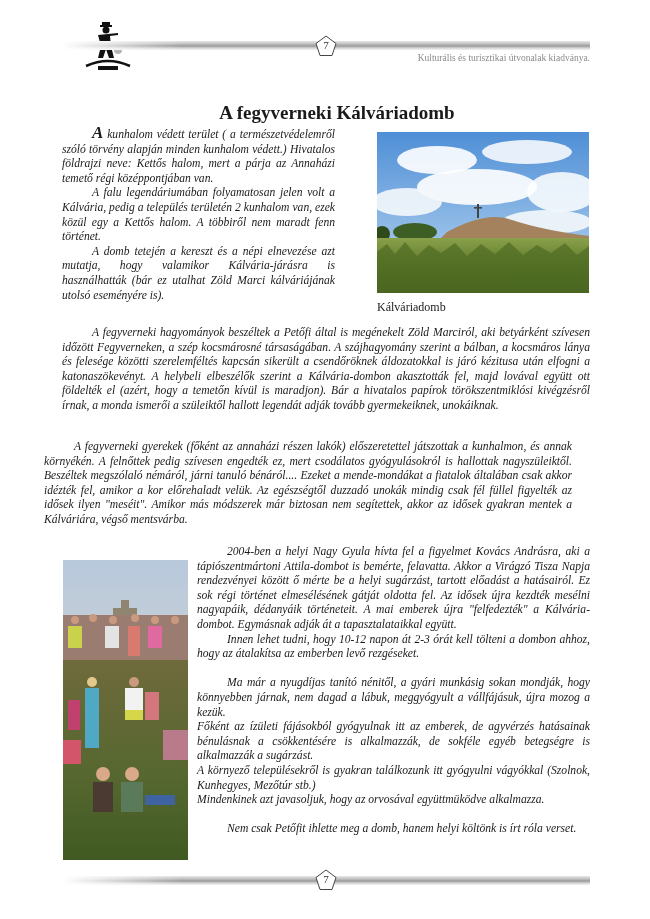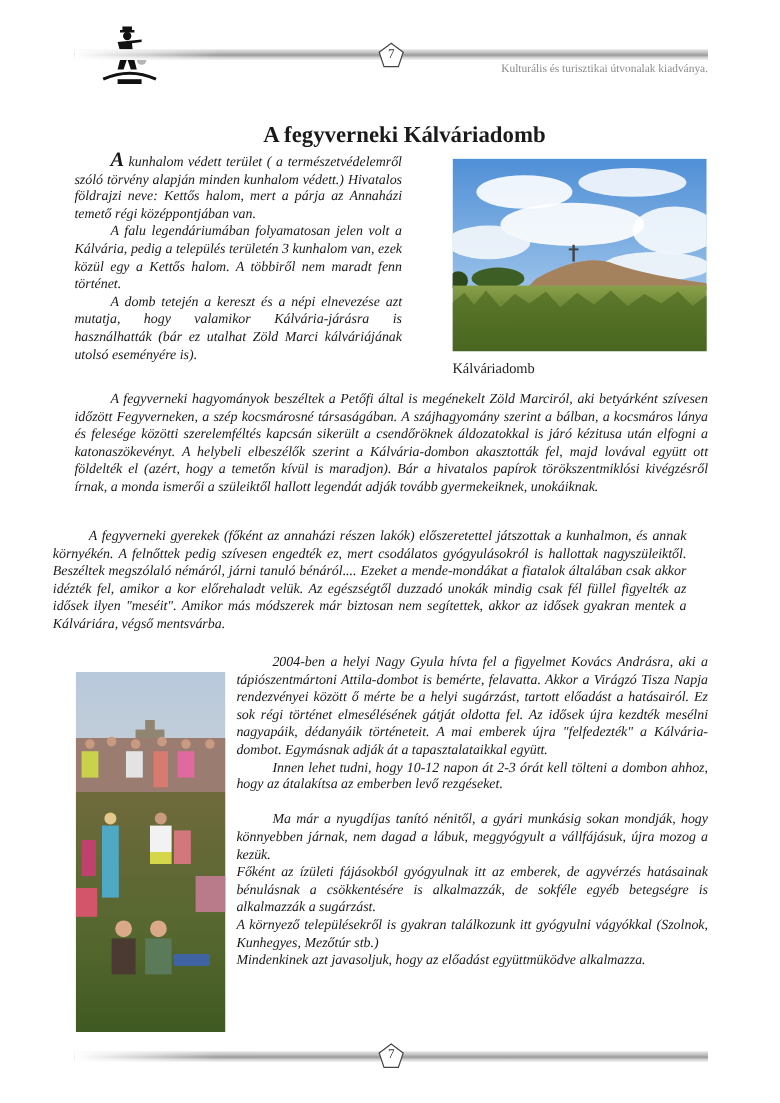--- a/index.html
+++ b/index.html
@@ -59,21 +59,21 @@
     <polygon points="11,1 21,8.5 17,20.5 5,20.5 1,8.5" fill="#fff" stroke="#444" stroke-width="1"></polygon>
   </svg>
   <span>7</span>
 </div>
 <div class="tagline">Kulturális és turisztikai útvonalak kiadványa.</div>
 
 <h1>A fegyverneki Kálváriadomb</h1>
 
 <div class="txt col1">
   <p><span class="drop">A</span><span> kunhalom védett terület ( a természetvédelemről szóló törvény alapján minden kunhalom védett.) Hivatalos földrajzi neve: Kettős halom, mert a párja az Annaházi temető régi középpontjában van.</span></p>
-  <p>A falu legendáriumában folyamatosan jelen volt a Kálvária, pedig a település területén 3 kunhalom van, ezek közül egy a Kettős halom. A többiről nem maradt fenn történet.</p>
+  <p>A falu legendáriumában folyamatosan jelen volt a Kálvária, pedig a település területén 2 kunhalom van, ezek közül egy a Kettős halom. A többiről nem maradt fenn történet.</p>
   <p>A domb tetején a kereszt és a népi elnevezése azt mutatja, hogy valamikor Kálvária-járásra is használhatták (bár ez utalhat Zöld Marci kálváriájának utolsó eseményére is).</p>
 </div>
 
 <div class="photo1">
   <svg width="212" height="161" viewBox="0 0 212 161" preserveAspectRatio="none">
     <defs>
       <linearGradient id="sky" x1="0" y1="0" x2="0" y2="1">
         <stop offset="0" stop-color="#4f8fd6"></stop>
           <stop offset="0.7" stop-color="#9cc3ea"></stop>
           <stop offset="1" stop-color="#d7e6f3"></stop>
@@ -156,22 +156,23 @@
   </svg>
 </div>
 
 <div class="txt col2">
   <p>2004-ben a helyi Nagy Gyula hívta fel a figyelmet Kovács Andrásra, aki a tápiószentmártoni Attila-dombot is bemérte, felavatta. Akkor a Virágzó Tisza Napja rendezvényei között ő mérte be a helyi sugárzást, tartott előadást a hatásairól. Ez sok régi történet elmesélésének gátját oldotta fel. Az idősek újra kezdték mesélni nagyapáik, dédanyáik történeteit. A mai emberek újra "felfedezték" a Kálvária-dombot. Egymásnak adják át a tapasztalataikkal együtt.</p>
   <p>Innen lehet tudni, hogy 10-12 napon át 2-3 órát kell tölteni a dombon ahhoz, hogy az átalakítsa az emberben levő rezgéseket.</p>
   <div class="gap"></div>
   <p>Ma már a nyugdíjas tanító nénitől, a gyári munkásig sokan mondják, hogy könnyebben járnak, nem dagad a lábuk, meggyógyult a vállfájásuk, újra mozog a kezük.</p>
   <p class="noindent">Főként az ízületi fájásokból gyógyulnak itt az emberek, de agyvérzés hatásainak bénulásnak a csökkentésére is alkalmazzák, de sokféle egyéb betegségre is alkalmazzák a sugárzást.</p>
   <p class="noindent">A környező településekről is gyakran találkozunk itt gyógyulni vágyókkal (Szolnok, Kunhegyes, Mezőtúr stb.)</p>
-  <p class="noindent">Mindenkinek azt javasoljuk, hogy az előadást együttmüködve alkalmazza.</p>
+  <p class="noindent">Mindenkinek azt javasoljuk, hogy az orvosával együttmüködve alkalmazza.</p>
   <div class="gap"></div>
+  <p>Nem csak Petőfit ihlette meg a domb, hanem helyi költönk is írt róla verset.</p>
 </div>
 
 <div class="hbar bottom-bar"></div>
 <div class="pagenum bottom-num">
   <svg width="22" height="22" viewBox="0 0 22 22">
     <polygon points="11,1 21,8.5 17,20.5 5,20.5 1,8.5" fill="#fff" stroke="#444" stroke-width="1"></polygon>
   </svg>
   <span>7</span>
 </div>
 

